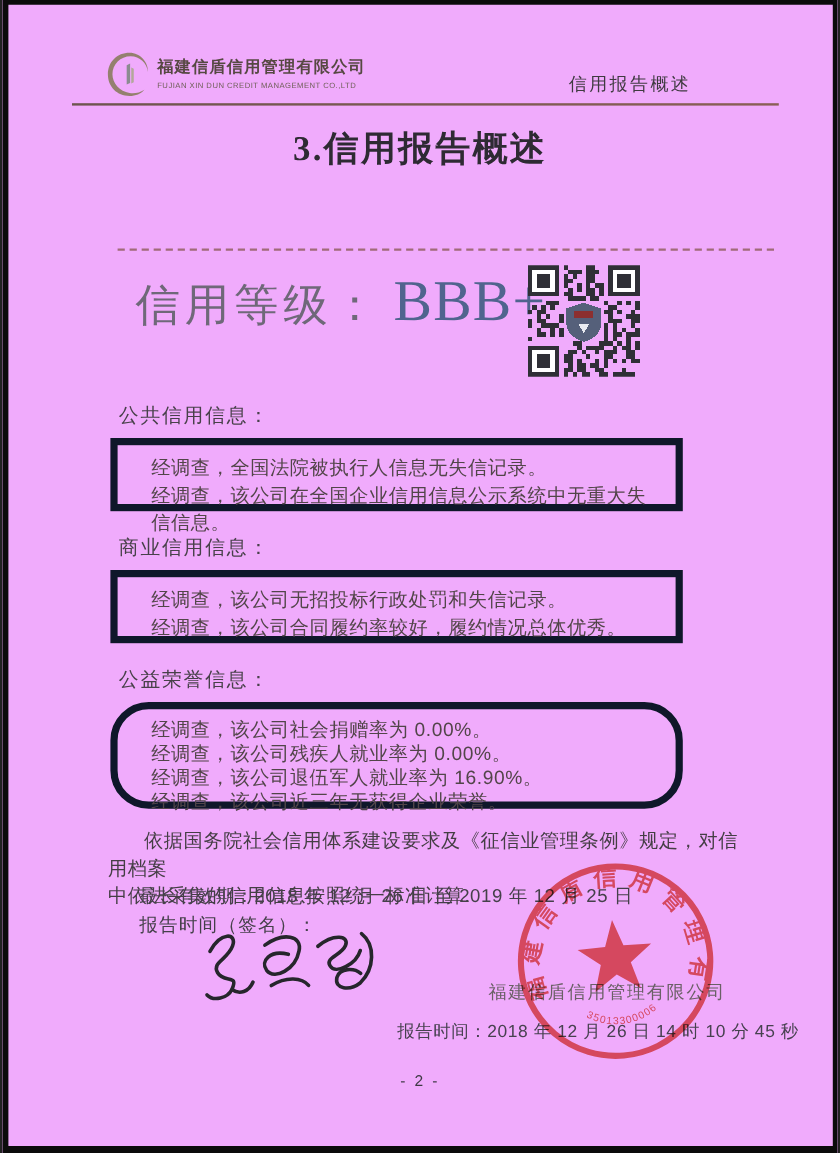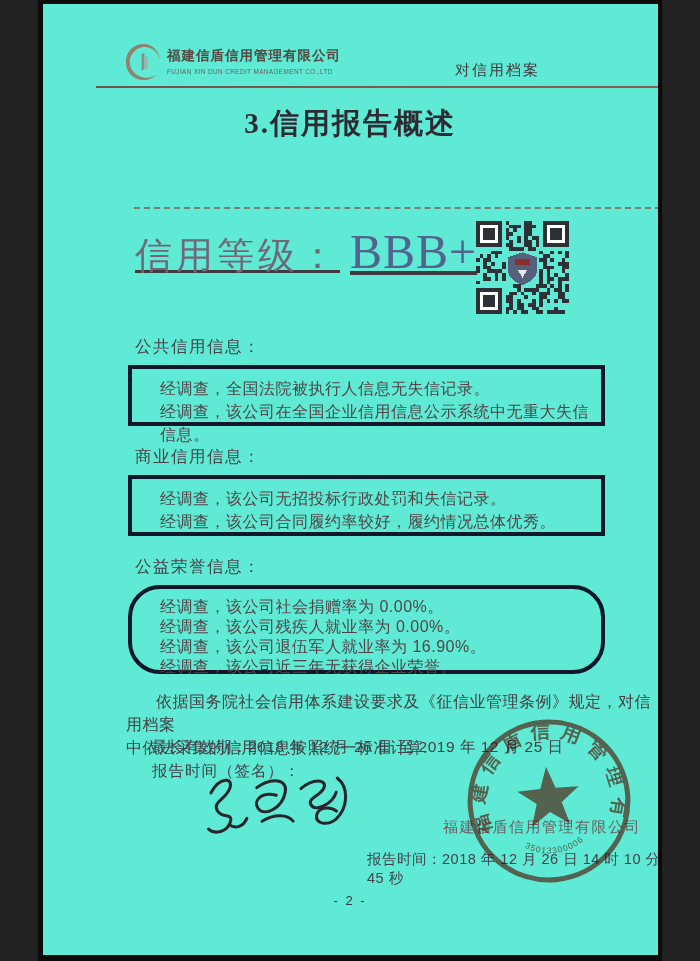--- a/index.html
+++ b/index.html
@@ -1,19 +1,19 @@
 <!DOCTYPE html>
 <html><head>
 <meta charset="utf-8">
 <style>
   * { margin:0; padding:0; box-sizing:border-box; }
   html,body { background:#222; }
   .page {
-    position:relative; width:624px; height:961px; margin:0 auto;
-    background:#5eead4; overflow:hidden;
+    position:relative; width:696px; height:961px; margin:0 auto;
+    background:#f0abfc; overflow:hidden;
     font-family:"Liberation Sans", sans-serif; color:#3f3a42;
   }
   .frame { position:absolute; inset:0; border:4px solid #0b0b0b;
     border-left-width:5px; border-bottom-width:6px; pointer-events:none; z-index:50; }
 
   
   .logo-swirl { position:absolute; left:86px; top:42px; width:38px; height:38px; }
   .logo-names { position:absolute; left:129px; top:47px; }
   .logo-zh { font-size:13.5px; font-weight:bold; color:#564842; letter-spacing:1px; }
   .logo-en { font-size:6.4px; color:#6e5f57; letter-spacing:.4px; margin-top:3px; }
@@ -25,29 +25,29 @@
   
   .doc-title { position:absolute; left:0; top:104px; width:100%; text-align:center;
     font-family:"Liberation Serif", serif; font-size:29px; font-weight:bold;
     color:#2e2a33; letter-spacing:2px; }
   .subject { position:absolute; left:98px; top:172px; font-size:18px;
     color:#3e3944; letter-spacing:1.5px; }
   .dashed-rule { position:absolute; left:96px; top:207px; width:547px;
     border-top:2px dashed #86564e; opacity:.75; }
 
   
-  .rating-row { position:absolute; left:97px; top:224px; display:flex; align-items:baseline;text-decoration:underline; }
+  .rating-row { position:absolute; left:111px; top:224px; display:flex; align-items:baseline; }
   .rating-label { font-size:37px; color:#6f6879; letter-spacing:4px; }
   .rating-grade { font-family:"Liberation Serif", serif; font-size:48px;
     color:#50648e; margin-left:10px; letter-spacing:1px; }
   .qr { position:absolute; left:437px; top:221px; width:95px; height:93px; }
 
   
   .sec-heading { position:absolute; left:97px; font-size:16.5px; color:#48414a; letter-spacing:1.5px; }
-  .sec-box { position:absolute; left:90px; width:477px; border:4px solid #0f172a;
+  .sec-box { position:absolute; left:90px; width:477px; border:6px solid #0f172a;
     padding:8px 10px 0 28px; font-size:16px; color:#524549; letter-spacing:.5px; }
   .sec-box .ln { line-height:23px; }
   .sec-box.tight .ln { line-height:20px; }
   #sec0-h { top:336px; } #sec0-b { top:365px; height:61px; }
   #sec1-h { top:446px; } #sec1-b { top:475px; height:61px; }
   #sec2-h { top:556px; } #sec2-b { top:585px; height:89px;border-radius:32px; }
 
   
   .statement { position:absolute; left:88px; top:690px; width:528px;
     font-size:16px; line-height:23px; color:#453e45; letter-spacing:.5px; }
@@ -74,21 +74,21 @@
     <path d="M21,2 C10,2 2,10 2,21 C2,32 10,40 21,40 C26.5,40 31,38 34,34.5
              C30,37 25.5,38.2 21,37.4 C12.5,36 6,29 6,21 C6,12.4 13,5.2 22,5.2
              C30,5.2 36.2,11.2 37.2,19 C37.6,10.5 30.5,2 21,2 Z" fill="#94806f"></path>
     <path d="M18.5,13 l3,-1.5 0,17 -3,1.5 Z" fill="#8b8b90"></path>
     <path d="M22.5,15 l2.2,1 0,12 -2.2,1 Z" fill="#b3a79a"></path>
   </svg>
   <div class="logo-names">
     <div class="logo-zh">福建信盾信用管理有限公司</div>
     <div class="logo-en">FUJIAN XIN DUN CREDIT MANAGEMENT CO.,LTD</div>
   </div>
-  <div class="report-type">对信用档案</div>
+  <div class="report-type">信用报告概述</div>
   <div class="header-rule"></div>
 
   <div class="doc-title">3.信用报告概述</div>
   <div class="dashed-rule"></div>
 
   <div class="rating-row">
     <span class="rating-label">信用等级：</span>
     <span class="rating-grade">BBB+</span>
   </div>
   <svg id="qr-svg" class="qr" viewBox="0 0 25 25" shape-rendering="crispEdges">

